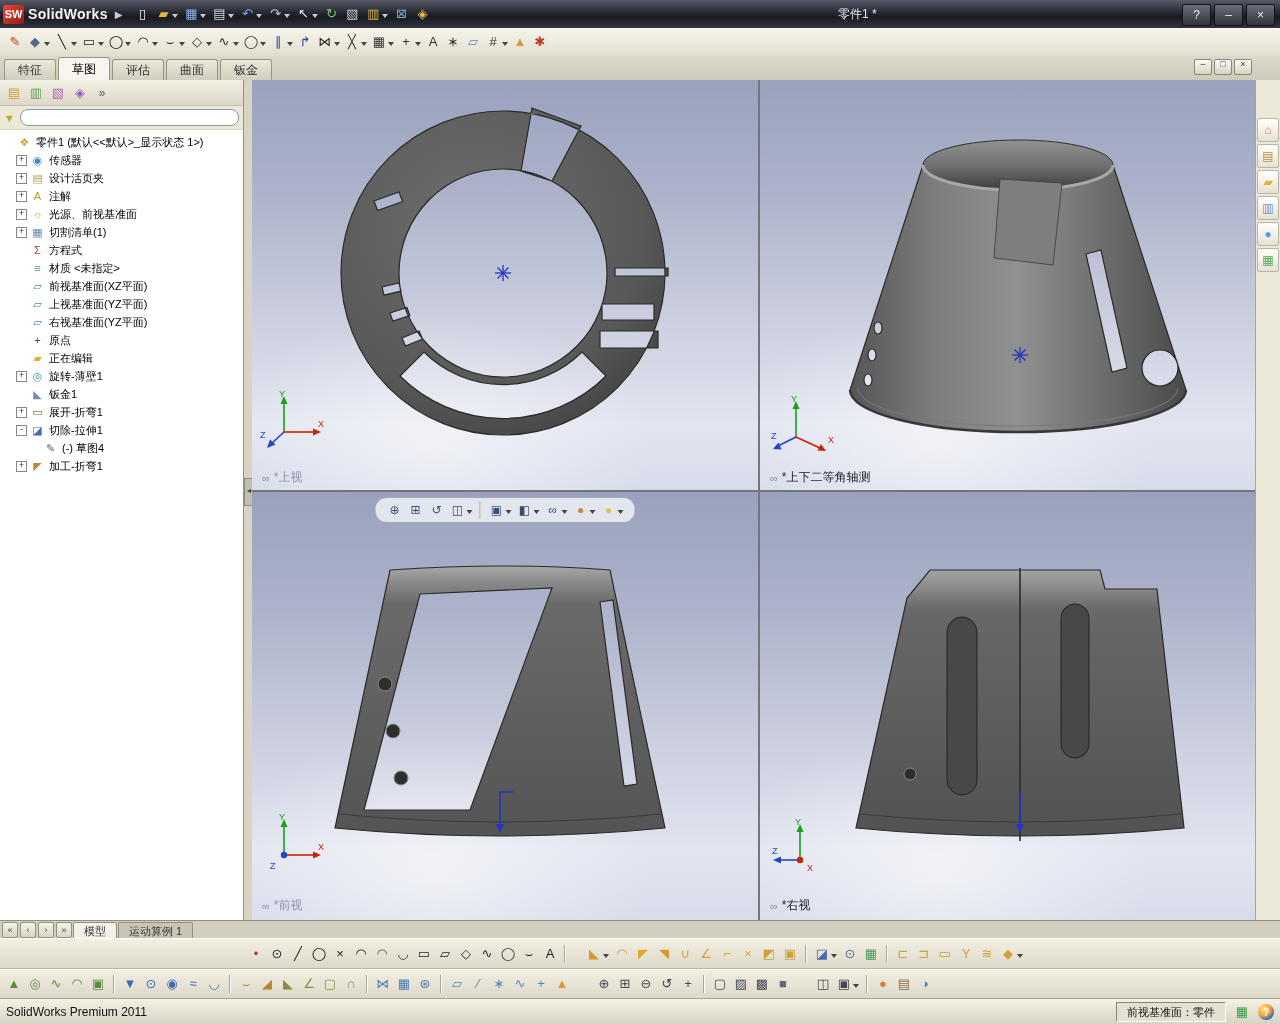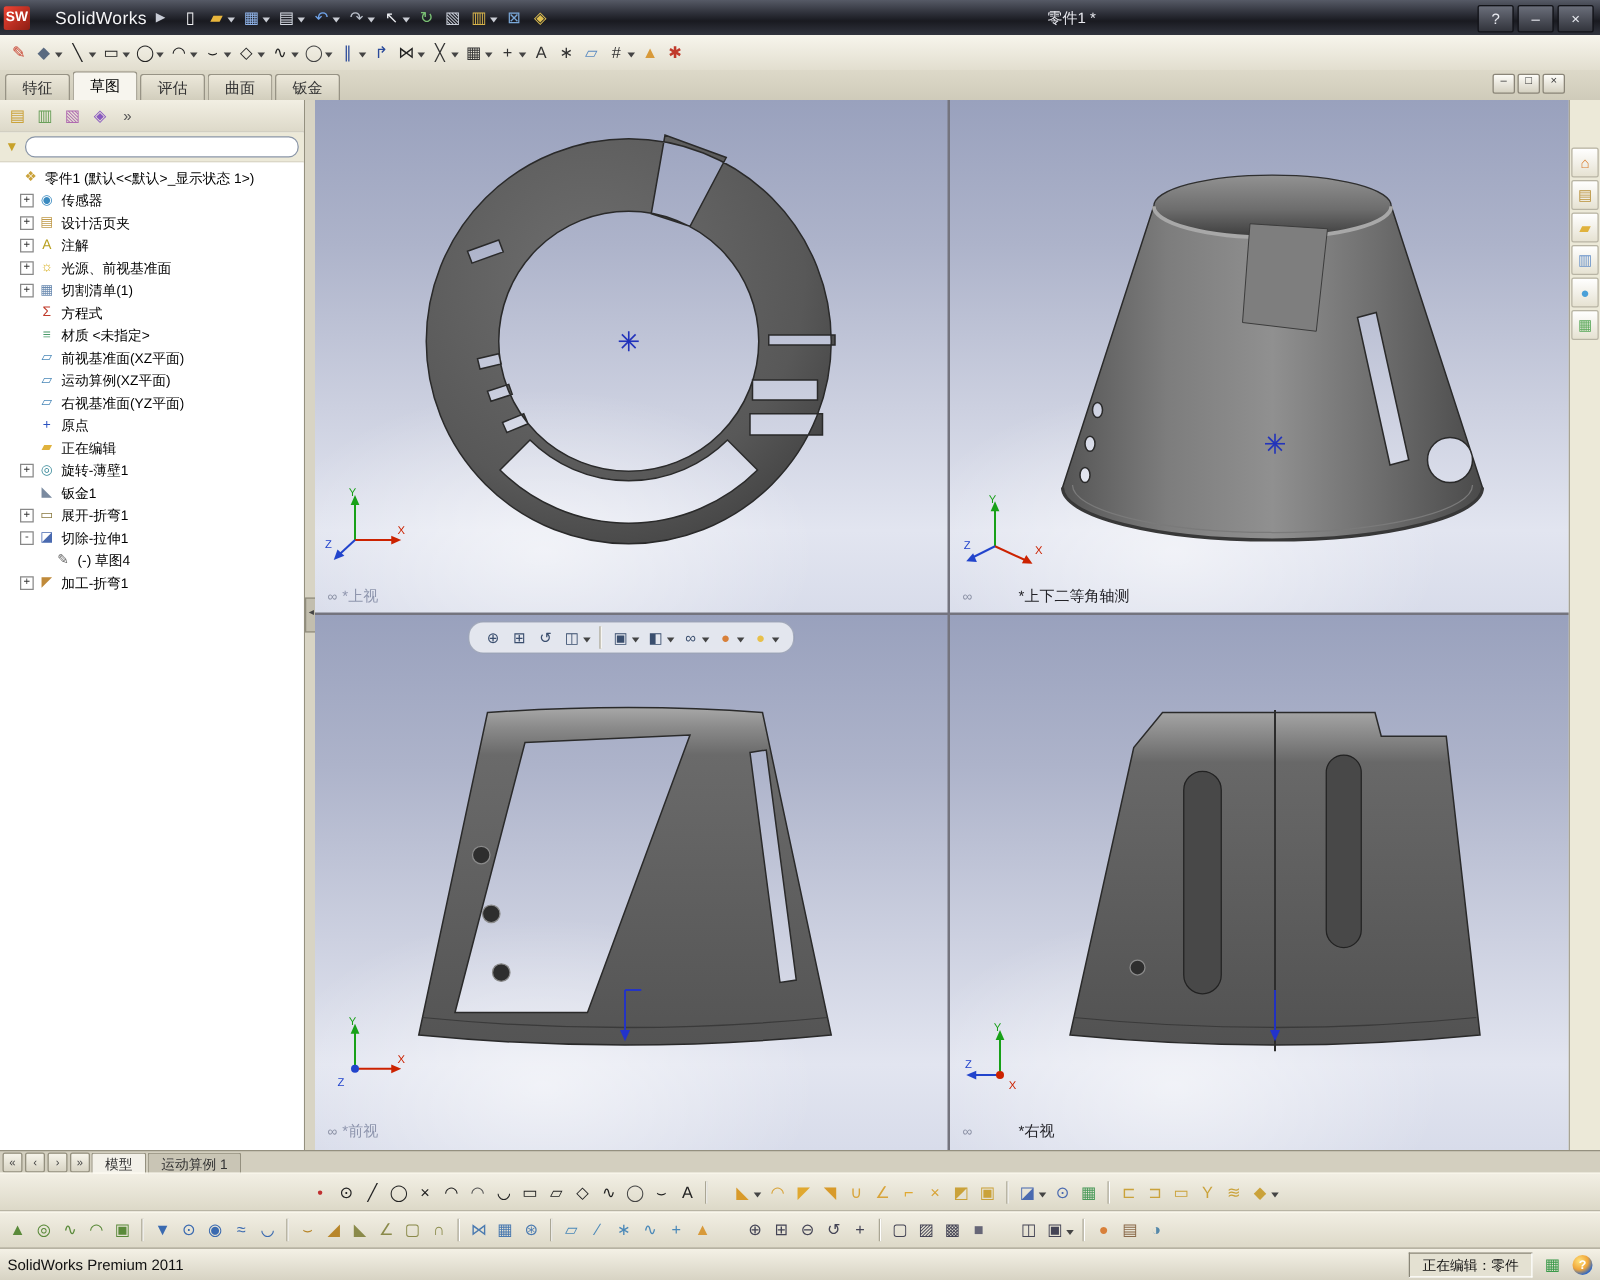--- a/index.html
+++ b/index.html
@@ -12,21 +12,21 @@
   .tbtn b{display:block;width:18px;height:18px;line-height:18px;text-align:center;font-size:13px;}
   .dd{width:0;height:0;border:3px solid transparent;border-top:4px solid #444;margin:6px 1px 0 0;display:inline-block;}
   .sep{display:inline-block;width:1px;height:18px;background:#aaa694;border-right:1px solid #fff;margin:0 4px;}
   .grp{display:flex;align-items:center;gap:1px;}
 
   
   .titlebar{position:absolute;top:0;left:0;right:0;height:28px;color:#fff;display:flex;align-items:center;
     background:linear-gradient(180deg,#565a66 0%,#2c2e37 40%,#191a20 60%,#31343e 100%);}
   .sw-logo{width:21px;height:19px;margin:0 4px 0 3px;border-radius:2px;display:flex;align-items:center;justify-content:center;
     background:linear-gradient(135deg,#ef4434,#8d1d13);font-weight:bold;font-size:11px;color:#fff;}
-  .sw-name{font-weight:normal;font-size:14px;letter-spacing:.3px;color:#f4f4f6;margin-left:16px;}
+  .sw-name{font-weight:bold;font-size:14px;letter-spacing:.3px;color:#f4f4f6;}
   .sw-expand{color:#c8ccd6;margin:0 10px 0 7px;font-size:10px;}
   .titlebar .dd{border-top-color:#c9ccd4;}
   .title-doc{position:absolute;left:838px;color:#e9eaf0;font-size:12px;}
   .winbtns{position:absolute;right:5px;top:4px;display:flex;gap:3px;}
   .wbtn{width:27px;height:20px;padding:0;border:1px solid #121318;border-radius:2px;justify-content:center;
     background:linear-gradient(180deg,#6a6e7a,#32343c);color:#e8eaf0;}
   .wbtn b{width:auto;font-size:12px;}
 
   
   .toolbar2{position:absolute;top:28px;left:0;right:0;height:28px;display:flex;align-items:center;padding-left:5px;
@@ -72,21 +72,21 @@
   .vp-tr{left:508px;top:0;width:496px;height:410px;}
   .vp-bl{left:0;top:412px;width:506px;height:428px;}
   .vp-br{left:508px;top:412px;width:496px;height:428px;}
   .glow{position:absolute;inset:0;background:radial-gradient(ellipse 62% 45% at 36% 88%,rgba(255,255,255,.55),rgba(255,255,255,0) 70%);}
   .part{position:absolute;inset:0;width:100%;height:100%;}
   .triad{position:absolute;}
   .ax{font-size:9px;}
   .vplabel{position:absolute;left:10px;display:flex;align-items:center;gap:4px;font-size:12px;z-index:3;}
   .linkic{color:#8a90a4;font-size:11px;}
   .lab-faint{color:#8f96ae;}
-  .lab-dark{color:#232328;margin-left:33px;}
+  .lab-dark{color:#232328;}
 
   
   .hud{position:absolute;top:5px;left:50%;transform:translateX(-50%);z-index:4;height:24px;display:flex;align-items:center;
     padding:0 9px;gap:1px;background:rgba(247,248,251,.78);border:1px solid rgba(110,120,145,.55);border-radius:12px;}
   .hud .tbtn b{font-size:12px;}
 
   
   .taskpane{position:absolute;top:80px;right:0;width:24px;bottom:104px;background:#ece9d8;border-left:1px solid #a8a494;
     display:flex;flex-direction:column;align-items:center;padding-top:38px;gap:2px;}
   .tpbtn{width:20px;height:22px;padding:0;justify-content:center;border:1px solid #b8b4a4;border-radius:2px;
@@ -356,21 +356,21 @@
         <span class="tlabel">材质 &lt;未指定&gt;</span>
       </div>
       <div class="trow" style="padding-left: 16px;">
         <span class="exp hid">+</span>
         <span class="ticon" style="color: rgb(74, 136, 184);">▱</span>
         <span class="tlabel">前视基准面(XZ平面)</span>
       </div>
       <div class="trow" style="padding-left: 16px;">
         <span class="exp hid">+</span>
         <span class="ticon" style="color: rgb(74, 136, 184);">▱</span>
-        <span class="tlabel">运动算例(XZ平面)</span>
+        <span class="tlabel">上视基准面(YZ平面)</span>
       </div>
       <div class="trow" style="padding-left: 16px;">
         <span class="exp hid">+</span>
         <span class="ticon" style="color: rgb(74, 136, 184);">▱</span>
         <span class="tlabel">右视基准面(YZ平面)</span>
       </div>
       <div class="trow" style="padding-left: 16px;">
         <span class="exp hid">+</span>
         <span class="ticon" style="color: rgb(42, 82, 192);">+</span>
         <span class="tlabel">原点</span>
@@ -923,21 +923,21 @@
       </span>
       <span class="tbtn">
         <b style="color: rgb(85, 136, 170);">◑</b>
       </span>
     </div>
 </div>
 
 <div class="statusbar">
   <span>SolidWorks Premium 2011</span>
   <span class="st-right">
-    <span class="sunk">正在编辑：零件</span>
+    <span class="sunk">前视基准面：零件</span>
     <span class="grp">
         <span class="tbtn">
           <b style="color: rgb(58, 154, 74);">▦</b>
         </span>
       </span>
     <span class="helpball">?</span>
   </span>
 </div>
 
 </body></html>

